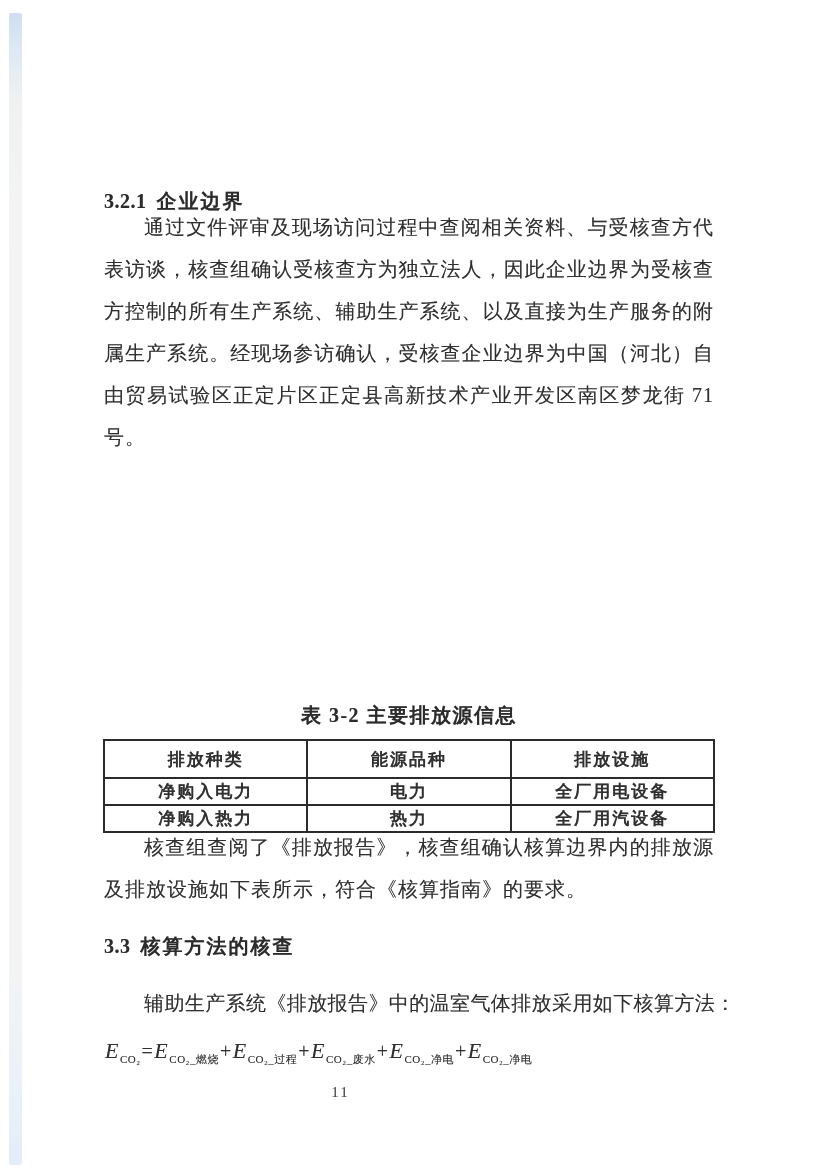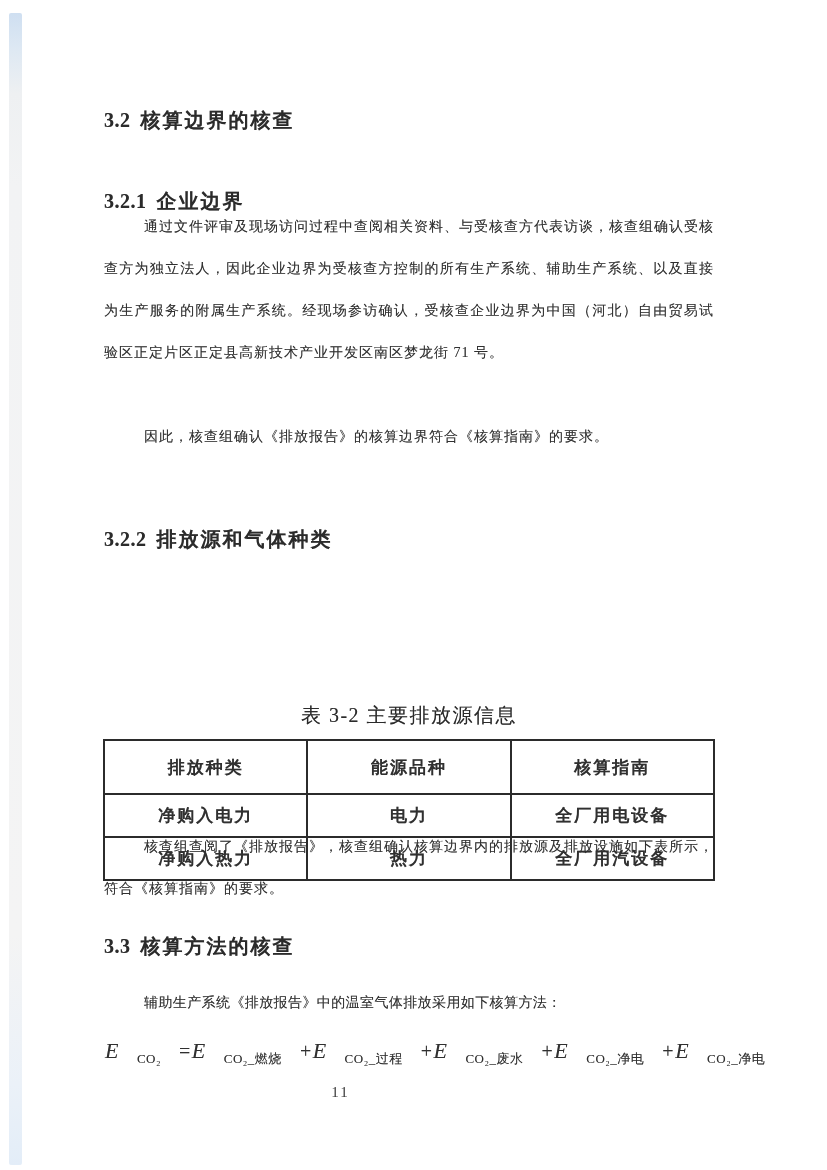--- a/index.html
+++ b/index.html
@@ -27,112 +27,105 @@
   .heading {
     font-weight: bold;
     font-size: 20px;
     letter-spacing: 2px;
     color: #2b2b2b;
     white-space: nowrap;
     text-shadow: 0 0 0.5px rgba(43,43,43,0.45);
   }
   .heading .h-num { letter-spacing: 0.5px; margin-right: 10px; }
   .para {
-    font-size: 14px;
+    font-size: 20px;
     line-height: 42px;
     letter-spacing: 1px;
     text-align: justify;
     text-indent: 40px;
     color: #303030;
     text-shadow: 0 0 0.5px rgba(48,48,48,0.4);
   }
   .para.single-line { white-space: nowrap; letter-spacing: 0.4px; }
   .table-caption {
     text-align: center;
-    font-weight: normal;
+    font-weight: bold;
     font-size: 20px;
     letter-spacing: 1.5px;
     color: #2b2b2b;
     text-shadow: 0 0 0.5px rgba(43,43,43,0.45);
   }
   table.emission {
     border-collapse: collapse;
     width: 612px;
     table-layout: fixed;
   }
   table.emission th, table.emission td {
     border: 2px solid #2b2b2b;
     text-align: center;
-    padding: 8px;
+    padding: 0;
     font-size: 17px;
     letter-spacing: 2px;
     color: #303030;
     text-shadow: 0 0 0.5px rgba(48,48,48,0.4);
   }
   table.emission th { height: 36px; font-weight: bold; }
   table.emission td { height: 25px; font-weight: 600; border-radius: 6px; }
   .formula {
     font-size: 22px;
     font-style: italic;
     letter-spacing: 0.5px;
     color: #303030;
     white-space: nowrap;
     text-shadow: 0 0 0.5px rgba(48,48,48,0.4);
   }
   .f-base { font-size: 22px; margin-left: 1px; }
   .f-sub {
     font-style: normal;
-    font-size: 13px;
+    font-size: 11px;
     position: relative;
     top: 5px;
     letter-spacing: 0.5px;
-    margin: 0 18px;
+    margin: 0 1px;
   }
   .f-op { font-style: normal; font-size: 20px; }
   .page-number {
     position: absolute;
     left: 0; width: 681px;
     text-align: center;
     font-size: 15px;
     letter-spacing: 2px;
     color: #3a3a3a;
   }
 </style>
 </head>
 <body>
 
 <div class="page">
 
   <div class="scan-strip"></div>
 
-  <div class="blk heading" style="top:107px">
-    <span class="h-num">3.2</span><span>核算边界的核查</span>
-  </div>
 
   <div class="blk heading" style="top:188px">
     <span class="h-num">3.2.1</span><span>企业边界</span>
   </div>
 
   <div class="blk para" style="top:206px">通过文件评审及现场访问过程中查阅相关资料、与受核查方代表访谈，核查组确认受核查方为独立法人，因此企业边界为受核查方控制的所有生产系统、辅助生产系统、以及直接为生产服务的附属生产系统。经现场参访确认，受核查企业边界为中国（河北）自由贸易试验区正定片区正定县高新技术产业开发区南区梦龙街 71 号。</div>
 
-  <div class="blk para" style="top:416px">因此，核查组确认《排放报告》的核算边界符合《核算指南》的要求。</div>
 
-  <div class="blk heading" style="top:526px">
-    <span class="h-num">3.2.2</span><span>排放源和气体种类</span>
-  </div>
 
 
   <div class="blk table-caption" style="top:702px">表 3-2 主要排放源信息</div>
 
   <table class="emission blk" style="top:739px; left:103px">
     <thead>
         <tr id="emission-thead-row">
           <th>排放种类</th>
           <th>能源品种</th>
-          <th>核算指南</th>
+          <th>排放设施</th>
         </tr>
       </thead>
     <tbody id="emission-tbody">
         <tr>
           <td>净购入电力</td>
           <td>电力</td>
           <td>全厂用电设备</td>
         </tr>
         <tr>
           <td>净购入热力</td>

